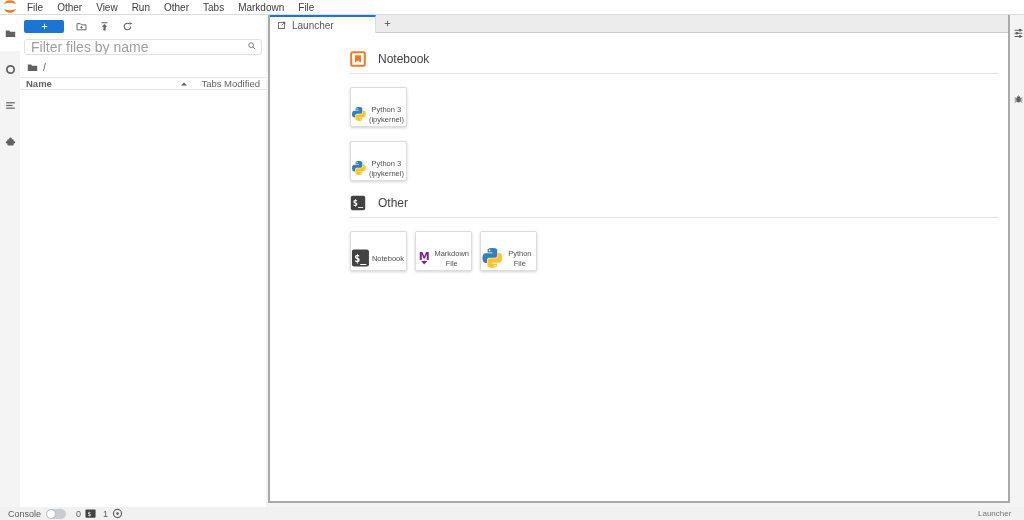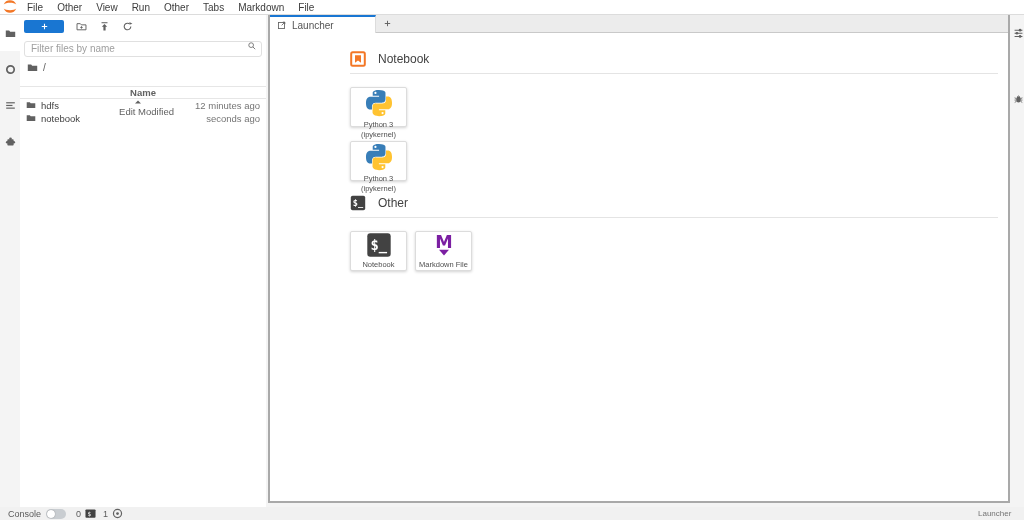--- a/index.html
+++ b/index.html
@@ -24,29 +24,29 @@
   
   .filebrowser { position:absolute; left:20px; top:15px; width:246px; bottom:13px; background:#fff; }
   .fb-toolbar { display:flex; align-items:center; padding:5px 4px 0 4px; }
   .btn-primary { width:40px; height:13px; background:#1976d2; border-radius:2px; display:flex;
                  align-items:center; justify-content:center; cursor:pointer; margin-right:6px; }
   .btn-primary .ic { width:9px; height:9px; }
   .fb-btn { width:23px; height:13px; display:flex; align-items:center; justify-content:center; cursor:pointer; }
   .fb-btn .ic { width:11px; height:11px; }
   .fb-filter { position:relative; margin:5px 4px 0 4px; }
   .fb-filter input { width:100%; height:16px; border:1px solid #e0e0e0; border-radius:3px;
-                     font-size:10px; font-family:"Liberation Sans",sans-serif; color:#424242; padding:0 18px 0 6px; outline:none; }
+                     font-size:14px; font-family:"Liberation Sans",sans-serif; color:#424242; padding:0 18px 0 6px; outline:none; }
   .fb-filter input::placeholder { color:#9e9e9e; }
   .fb-search { position:absolute; right:5px; top:3px; width:10px; height:10px; }
   .fb-crumb { height:16px; display:flex; align-items:center; gap:5px; padding:0 7px; margin-top:3px;
               font-size:10px; color:#616161; cursor:pointer; }
   .fb-crumb .ic { width:11px; height:11px; }
-  .fb-head { height:13px; display:flex; align-items:center; margin-top:10px; padding:0 6px;
+  .fb-head { height:13px; display:flex; align-items:center; margin-top:2px; padding:0 6px;
              border-top:1px solid #e6e6e6; border-bottom:1px solid #e6e6e6;
-             font-size:9.5px; color:#616161; cursor:pointer;flex-direction:column; }
+             font-size:9.5px; color:#616161; cursor:pointer; }
   .col-name { font-weight:bold; flex:1; }
   .caret { width:8px; height:8px; margin-right:10px; }
   .col-mod { width:62px; text-align:right; }
   .fb-row { height:13px; display:flex; align-items:center; gap:5px; padding:0 6px; font-size:9.5px;
             color:#424242; cursor:pointer; }
   .fb-row .ic { width:10px; height:10px; flex:none; }
   .fb-row .mod { margin-left:auto; color:#757575; }
 
   
   .dock { position:absolute; left:268px; top:15px; width:742px; height:488px; background:#ececec;
@@ -58,22 +58,22 @@
   .tab .ic { width:10px; height:10px; }
   .addtab { width:22px; display:flex; align-items:center; justify-content:center; cursor:pointer; }
   .addtab .ic { width:9px; height:9px; }
   .dock-content { position:absolute; top:18px; left:0; right:0; bottom:0; background:#fff; overflow:hidden; }
   .launcher { padding:18px 10px 0 80px; }
   .sec-head { display:flex; align-items:center; gap:12px; padding-bottom:6px; border-bottom:1px solid #e4e4e4; }
   .sec-head .ic { width:16px; height:16px; }
   .sec-title { font-size:12px; color:#424242; }
   .cards { display:flex; gap:8px; margin:13px 0 14px; }
   .card { width:57px; height:40px; background:#fff; border:1px solid #dcdcdc; border-radius:2px;
-          box-shadow:0 1px 3px rgba(0,0,0,.18); display:flex; flex-direction:column; align-items:center;
-          padding-top:0; cursor:pointer; }
+          box-shadow:0 1px 3px rgba(0,0,0,.18); display:flex; align-items:center;
+          padding-top:14px; cursor:pointer; }
   .card .cicon { display:flex; align-items:center; justify-content:center; height:31px; }
   .card .clabel { font-size:7.5px; color:#4f4f4f; text-align:center; line-height:1.3; padding:0 2px; margin-top:2px; }
 
   
   .right-strip { position:absolute; top:15px; bottom:13px; right:0; width:12px; background:#f4f4f4; overflow:hidden; }
   .right-strip .side-tab { width:12px; height:22px; }
   .right-strip .ic { width:11px; height:11px; flex:none; }
 
   
   .statusbar { position:absolute; left:0; right:0; bottom:0; height:13px; background:#f1f1f1;
@@ -204,42 +204,22 @@
         </span>
       <span>/</span>
     </div>
     <div class="fb-head">
       <span class="col-name">Name</span>
       <span class="caret">
           <svg viewBox="0 0 8 8">
             <path d="M1 5.5l3-3 3 3z" fill="#616161"></path>
           </svg>
         </span>
-      <span class="col-mod">Edit Modified</span>
-    </div>
-    <div id="fb-rows">
-        <div class="fb-row">
-          <span class="ic">
-            <svg viewBox="0 0 14 14">
-              <path d="M1 3.2h4.3l1.3 1.5H13v6.6H1z" fill="#616161"></path>
-            </svg>
-          </span>
-          <span>hdfs</span>
-          <span class="mod">12 minutes ago</span>
-        </div>
-        <div class="fb-row">
-          <span class="ic">
-            <svg viewBox="0 0 14 14">
-              <path d="M1 3.2h4.3l1.3 1.5H13v6.6H1z" fill="#616161"></path>
-            </svg>
-          </span>
-          <span>notebook</span>
-          <span class="mod">seconds ago</span>
-        </div>
-      </div>
+      <span class="col-mod">Tabs Modified</span>
+    </div>
   </div>
 
   <div class="dock">
     <div class="tabbar">
       <div class="tab">
         <span class="ic">
             <svg viewBox="0 0 14 14">
               <rect x="2" y="3.5" width="8.5" height="8.5" fill="none" stroke="#616161" stroke-width="1.2"></rect>
               <path d="M6.5 7.5L11 3m0 0H8.2M11 3v2.8" fill="none" stroke="#616161" stroke-width="1.2"></path>
             </svg>
@@ -312,20 +292,29 @@
                 <div class="clabel">Notebook</div>
               </div>
               <div class="card">
                 <span class="cicon" style="width: 26px; height: 26px;">
                   <svg viewBox="0 0 20 20">
                     <text x="10" y="12.5" text-anchor="middle" font-size="13.5" font-weight="bold" fill="#7b1fa2" font-family="DejaVu Sans, sans-serif">M</text>
                     <path d="M6.2 13.6h7.6L10 18z" fill="#7b1fa2"></path>
                   </svg>
                 </span>
                 <div class="clabel">Markdown File</div>
+              </div>
+              <div class="card">
+                <span class="cicon" style="width: 30px; height: 30px;">
+                  <svg viewBox="0 0 32 32">
+                    <path fill="#387EB8" d="M15.9 2c-7.1 0-6.6 3.1-6.6 3.1v3.2h6.8v1H6.7s-4.6-.5-4.6 6.7c0 7.2 4 6.9 4 6.9h2.4v-3.3s-.1-4 3.9-4h6.7s3.8.1 3.8-3.6V5.3S23.5 2 15.9 2zm-3.7 2.1a1.2 1.2 0 1 1 0 2.4 1.2 1.2 0 0 1 0-2.4z"></path>
+                    <path fill="#FFC331" d="M16.1 30c7.1 0 6.6-3.1 6.6-3.1v-3.2h-6.8v-1h9.4s4.6.5 4.6-6.7c0-7.2-4-6.9-4-6.9h-2.4v3.3s.1 4-3.9 4h-6.7s-3.8-.1-3.8 3.6v5.7S8.5 30 16.1 30zm3.7-2.1a1.2 1.2 0 1 1 0-2.4 1.2 1.2 0 0 1 0 2.4z"></path>
+                  </svg>
+                </span>
+                <div class="clabel">Python File</div>
               </div>
             </div>
           </div>
         </div>
     </div>
   </div>
 
   <div class="right-strip" id="right-strip">
       <div class="side-tab" style="margin-top: 6px;">
         <span class="ic">

